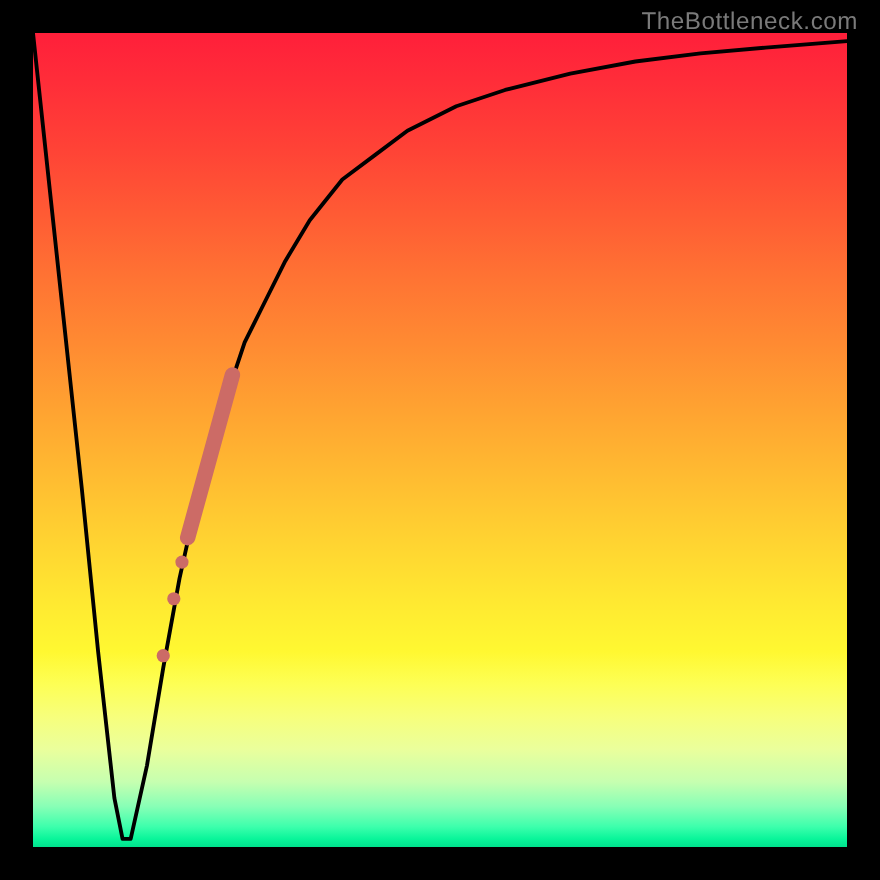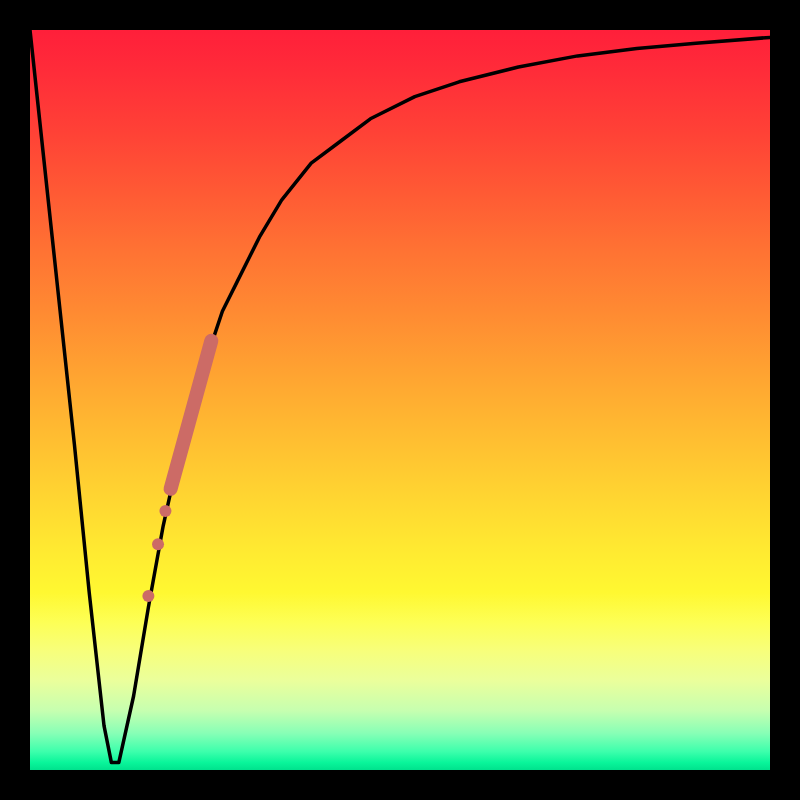--- a/index.html
+++ b/index.html
@@ -76,13 +76,14 @@
           <path d="M0.00 0.00 L22.20 207.20 L44.40 414.40 L59.20 562.40 L74.00 695.60 L81.40 732.60 L88.80 732.60 L103.60 666.00 L118.40 577.20 L133.20 495.80 L148.00 429.20 L162.80 370.00 L177.60 325.60 L192.40 281.20 L207.20 251.60 L229.40 207.20 L251.60 170.20 L281.20 133.20 L310.80 111.00 L340.40 88.80 L384.80 66.60 L429.20 51.80 L488.40 37.00 L547.60 25.90 L606.80 18.50 L666.00 13.32 L740.00 7.40" fill="none" stroke="#000000" stroke-width="3.5" stroke-linejoin="round" stroke-linecap="round"></path>
         </g>
       <g id="marker-group">
           <line x1="140.6" y1="458.8" x2="181.29999999999998" y2="310.8" stroke="#cc6b66" stroke-width="14" stroke-linecap="round"></line>
           <circle cx="135.42" cy="481" r="6" fill="#cc6b66"></circle>
           <circle cx="128.02" cy="514.3" r="6" fill="#cc6b66"></circle>
           <circle cx="118.4" cy="566.1" r="6" fill="#cc6b66"></circle>
         </g>
     </svg>
   </div>
+  <div class="watermark">TheBottleneck.com</div>
 </div>
 
 </body></html>

